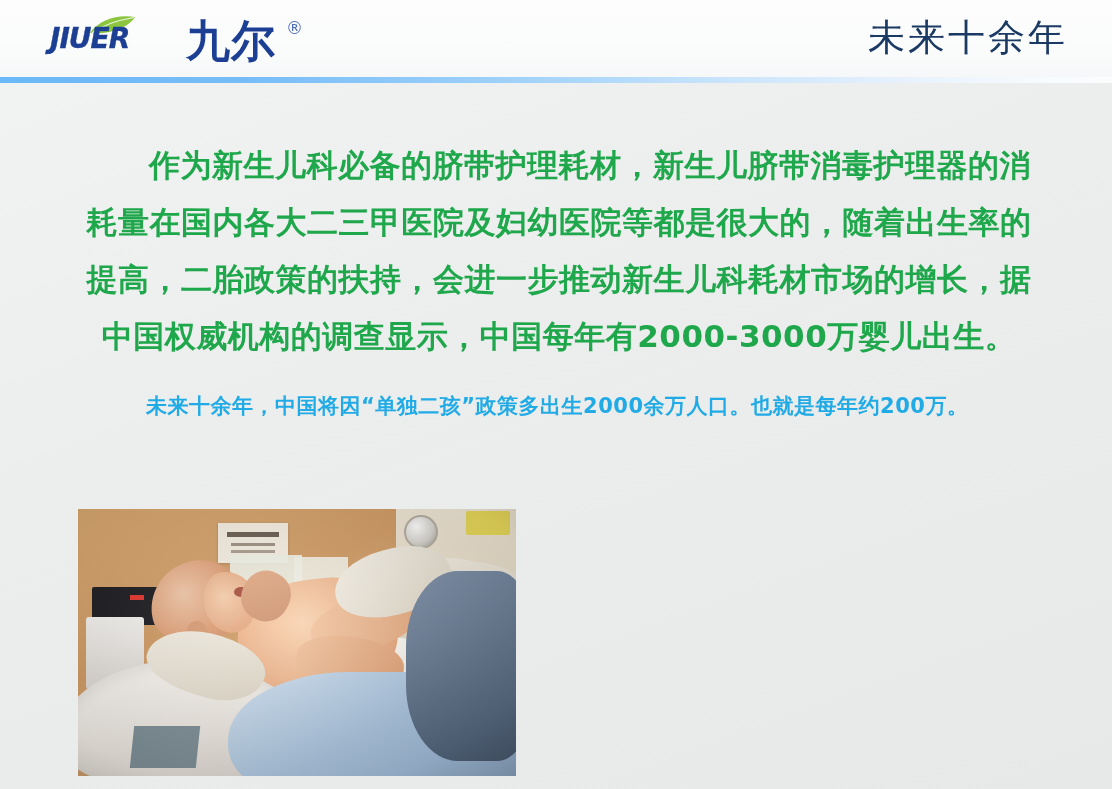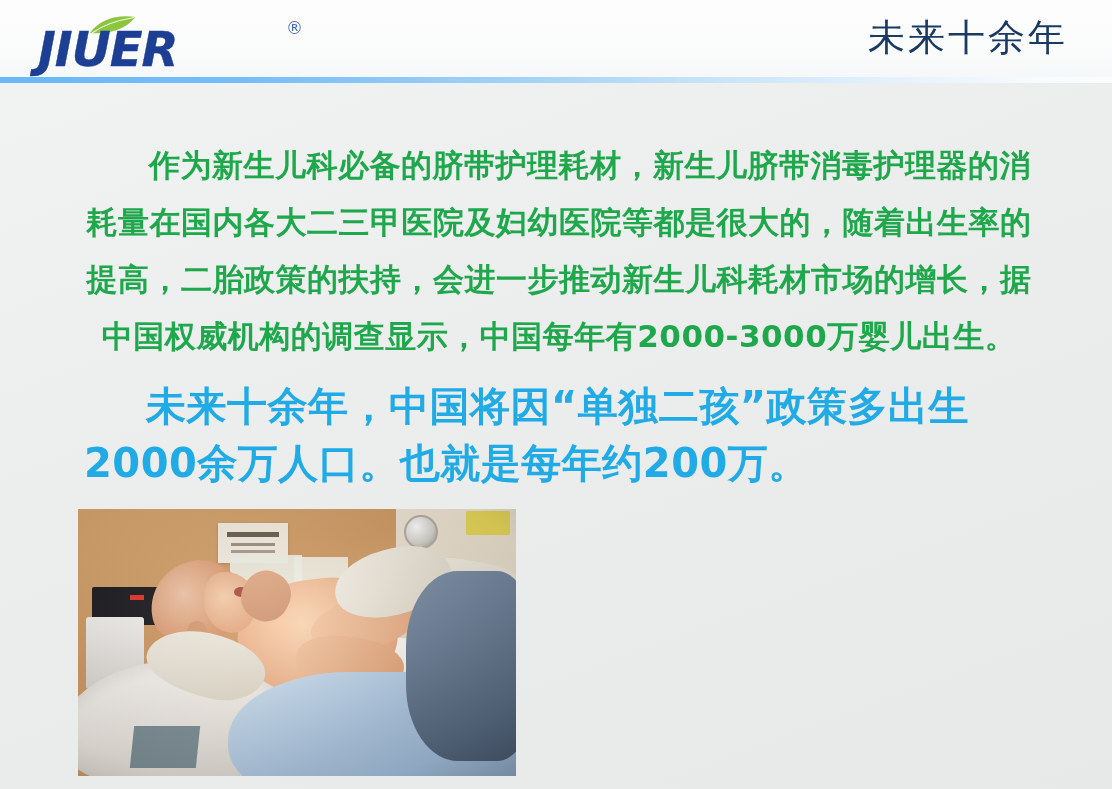--- a/index.html
+++ b/index.html
@@ -38,24 +38,24 @@
   .logo-leaf {
     position: absolute;
     left: 51px;
     top: 2px;
     width: 48px;
     height: 20px;
   }
 
   .logo-latin {
     position: absolute;
-    left: 0px;
+    left: 12px;
     top: 11px;
     font-family: "DejaVu Sans", "Liberation Sans", sans-serif;
-    font-size: 48px;
+    font-size: 28px;
     font-weight: 800;
     font-style: italic;
     letter-spacing: -1px;
     color: #1c3f94;
     line-height: 1;
     -webkit-text-stroke: 0.4px #1c3f94;
   }
 
   .logo-cjk {
     position: absolute;
@@ -119,21 +119,21 @@
     font-size: 31px;
     color: #1fa84b;
     text-indent: 62px;
     text-align: center;
   }
 
   .para-blue {
     left: 84px;
     top: 378px;
     width: 960px;
-    font-size: 40px;
+    font-size: 21px;
     color: #21abe6;
     text-indent: 62px;
   }
 
   .para-green-right {
     left: 530px;
     top: 492px;
     width: 500px;
     font-size: 31px;
     color: #1fa84b;
@@ -308,20 +308,21 @@
 <div class="slide">
 
   <div class="header">
 
     <div class="logo-block">
       <svg class="logo-leaf" viewBox="0 0 48 20">
         <path d="M1 17 C10 3 30 -2 46 1 C40 11 22 19 1 17 Z" fill="#8cc63f"></path>
         <path d="M3 17 C14 9 30 4 45 1.5" stroke="#ffffff" stroke-width="1.2" fill="none" opacity="0.85"></path>
       </svg>
       <div class="logo-latin">JIUER</div>
+      <div class="logo-cjk">九尔</div>
       <div class="logo-reg">®</div>
     </div>
 
     <div class="header-title">未来十余年</div>
   </div>
   <div class="header-rule"></div>
 
   <div class="para para-green-main">作为新生儿科必备的脐带护理耗材，新生儿脐带消毒护理器的消耗量在国内各大二三甲医院及妇幼医院等都是很大的，随着出生率的提高，二胎政策的扶持，会进一步推动新生儿科耗材市场的增长，据中国权威机构的调查显示，中国每年有2000-3000万婴儿出生。</div>
 
   <div class="para para-blue">未来十余年，中国将因“单独二孩”政策多出生2000余万人口。也就是每年约200万。</div>

